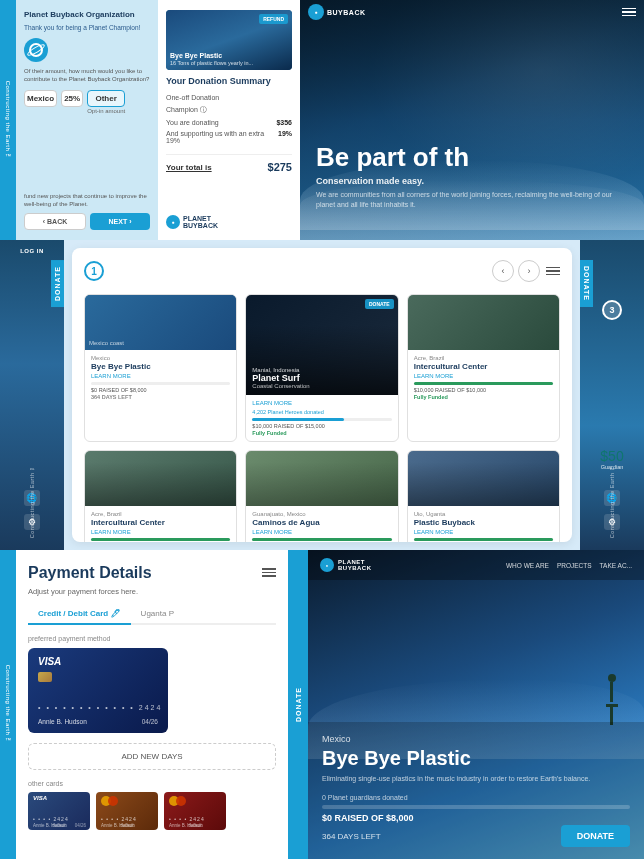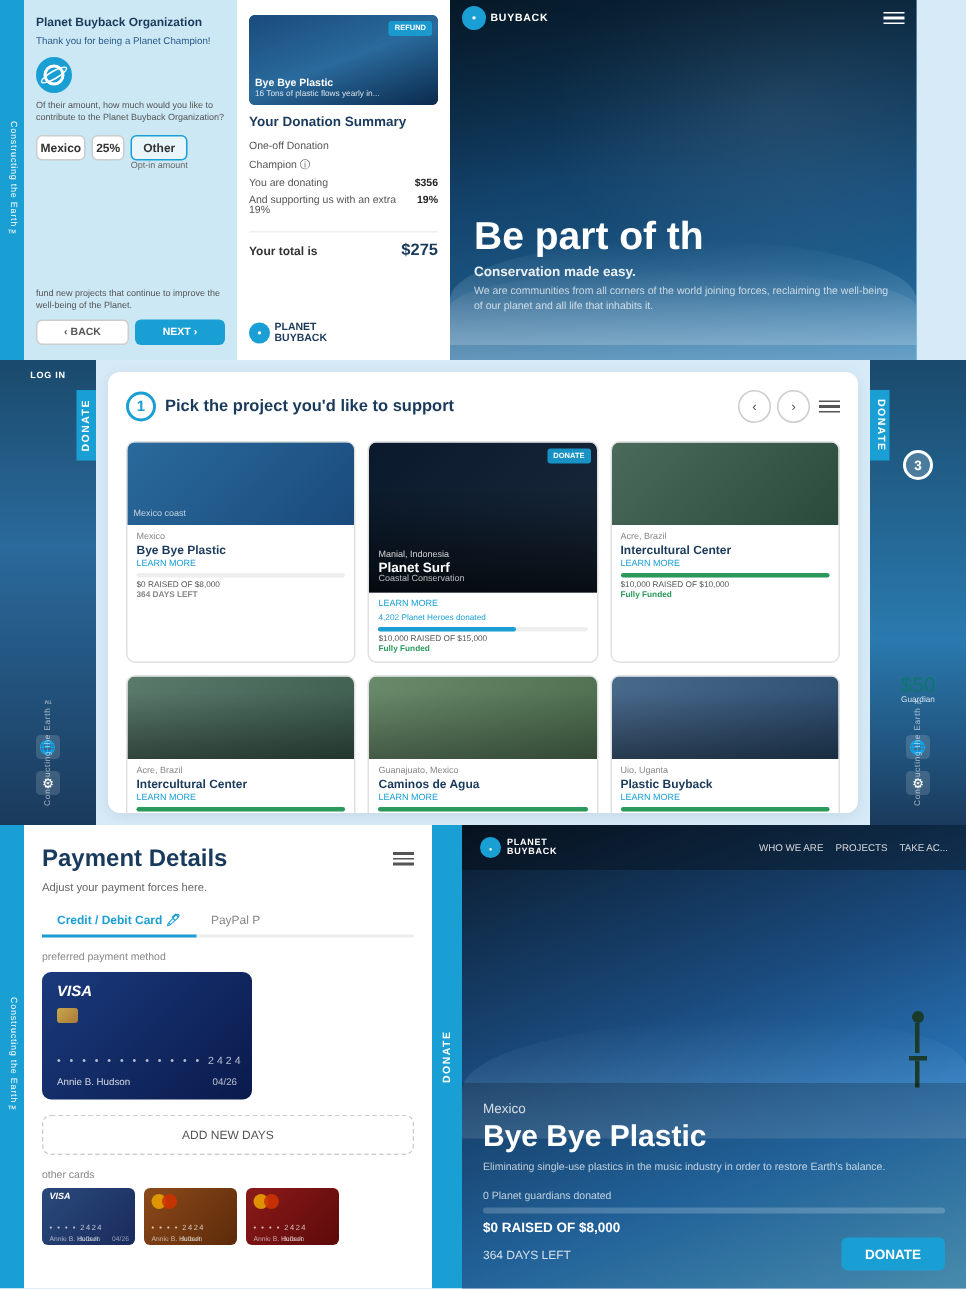--- a/index.html
+++ b/index.html
@@ -219,20 +219,21 @@
     .summary-total-row {
       display: flex;
       justify-content: space-between;
       align-items: center;
     }
 
     .summary-total-label {
       font-size: 8px;
       font-weight: 700;
       color: #333;
+      text-decoration: underline;
     }
 
     .summary-total-value {
       font-size: 11px;
       font-weight: 800;
       color: #1a3a5c;
     }
 
     .video-thumbnail {
       width: 100%;
@@ -285,21 +286,21 @@
 
     .logo-text {
       font-size: 7px;
       font-weight: 700;
       color: #1a3a5c;
       line-height: 1.1;
     }
 
     
     .hero-panel {
-      width: 311px;
+      width: 344px;
       height: 240px;
       background: linear-gradient(160deg, #0a3a5c 0%, #1a6a9a 40%, #2a8abf 70%, #5abce8 100%);
       position: relative;
       overflow: hidden;
     }
 
     .hero-ocean-bg {
       position: absolute;
       inset: 0;
       background: 
@@ -1227,21 +1228,20 @@
     </div>
     <div style="position:absolute;bottom:8px;left:0;right:0;text-align:center;">
       <span class="vert-label" style="color:rgba(255,255,255,0.6);font-size:5.5px;">Constructing the Earth ™</span>
     </div>
   </div>
 
   <div class="project-picker">
     <div class="project-picker-header">
       <div class="project-picker-title-row">
         <div class="step-circle">1</div>
-        <div class="project-picker-title">Pick the project you'd like to support</div>
       </div>
       <div style="display:flex;align-items:center;gap:6px;">
         <div class="picker-nav">
           <button class="picker-nav-btn">‹</button>
           <button class="picker-nav-btn">›</button>
         </div>
         <div class="hamburger">
           <span></span>
             <span></span>
             <span></span>
@@ -1388,21 +1388,21 @@
           <div class="hamburger" style="margin-top:4px;">
             <span></span>
               <span></span>
               <span></span>
           </div>
         </div>
         <div class="payment-subtitle">Adjust your payment forces here.</div>
 
         <div class="payment-tabs">
           <div class="payment-tab active">Credit / Debit Card 🖊</div>
-          <div class="payment-tab">PayPal P</div>
+          <div class="payment-tab">Uganta P</div>
         </div>
 
         <div class="preferred-label">preferred payment method</div>
 
         <div class="credit-card-display">
           <div class="card-chip"></div>
           <div class="card-visa-logo">VISA</div>
           <div class="card-number">• • • •   • • • •   • • • •   2424</div>
           <div class="card-holder">Annie B. Hudson</div>
           <div class="card-exp">04/26</div>

